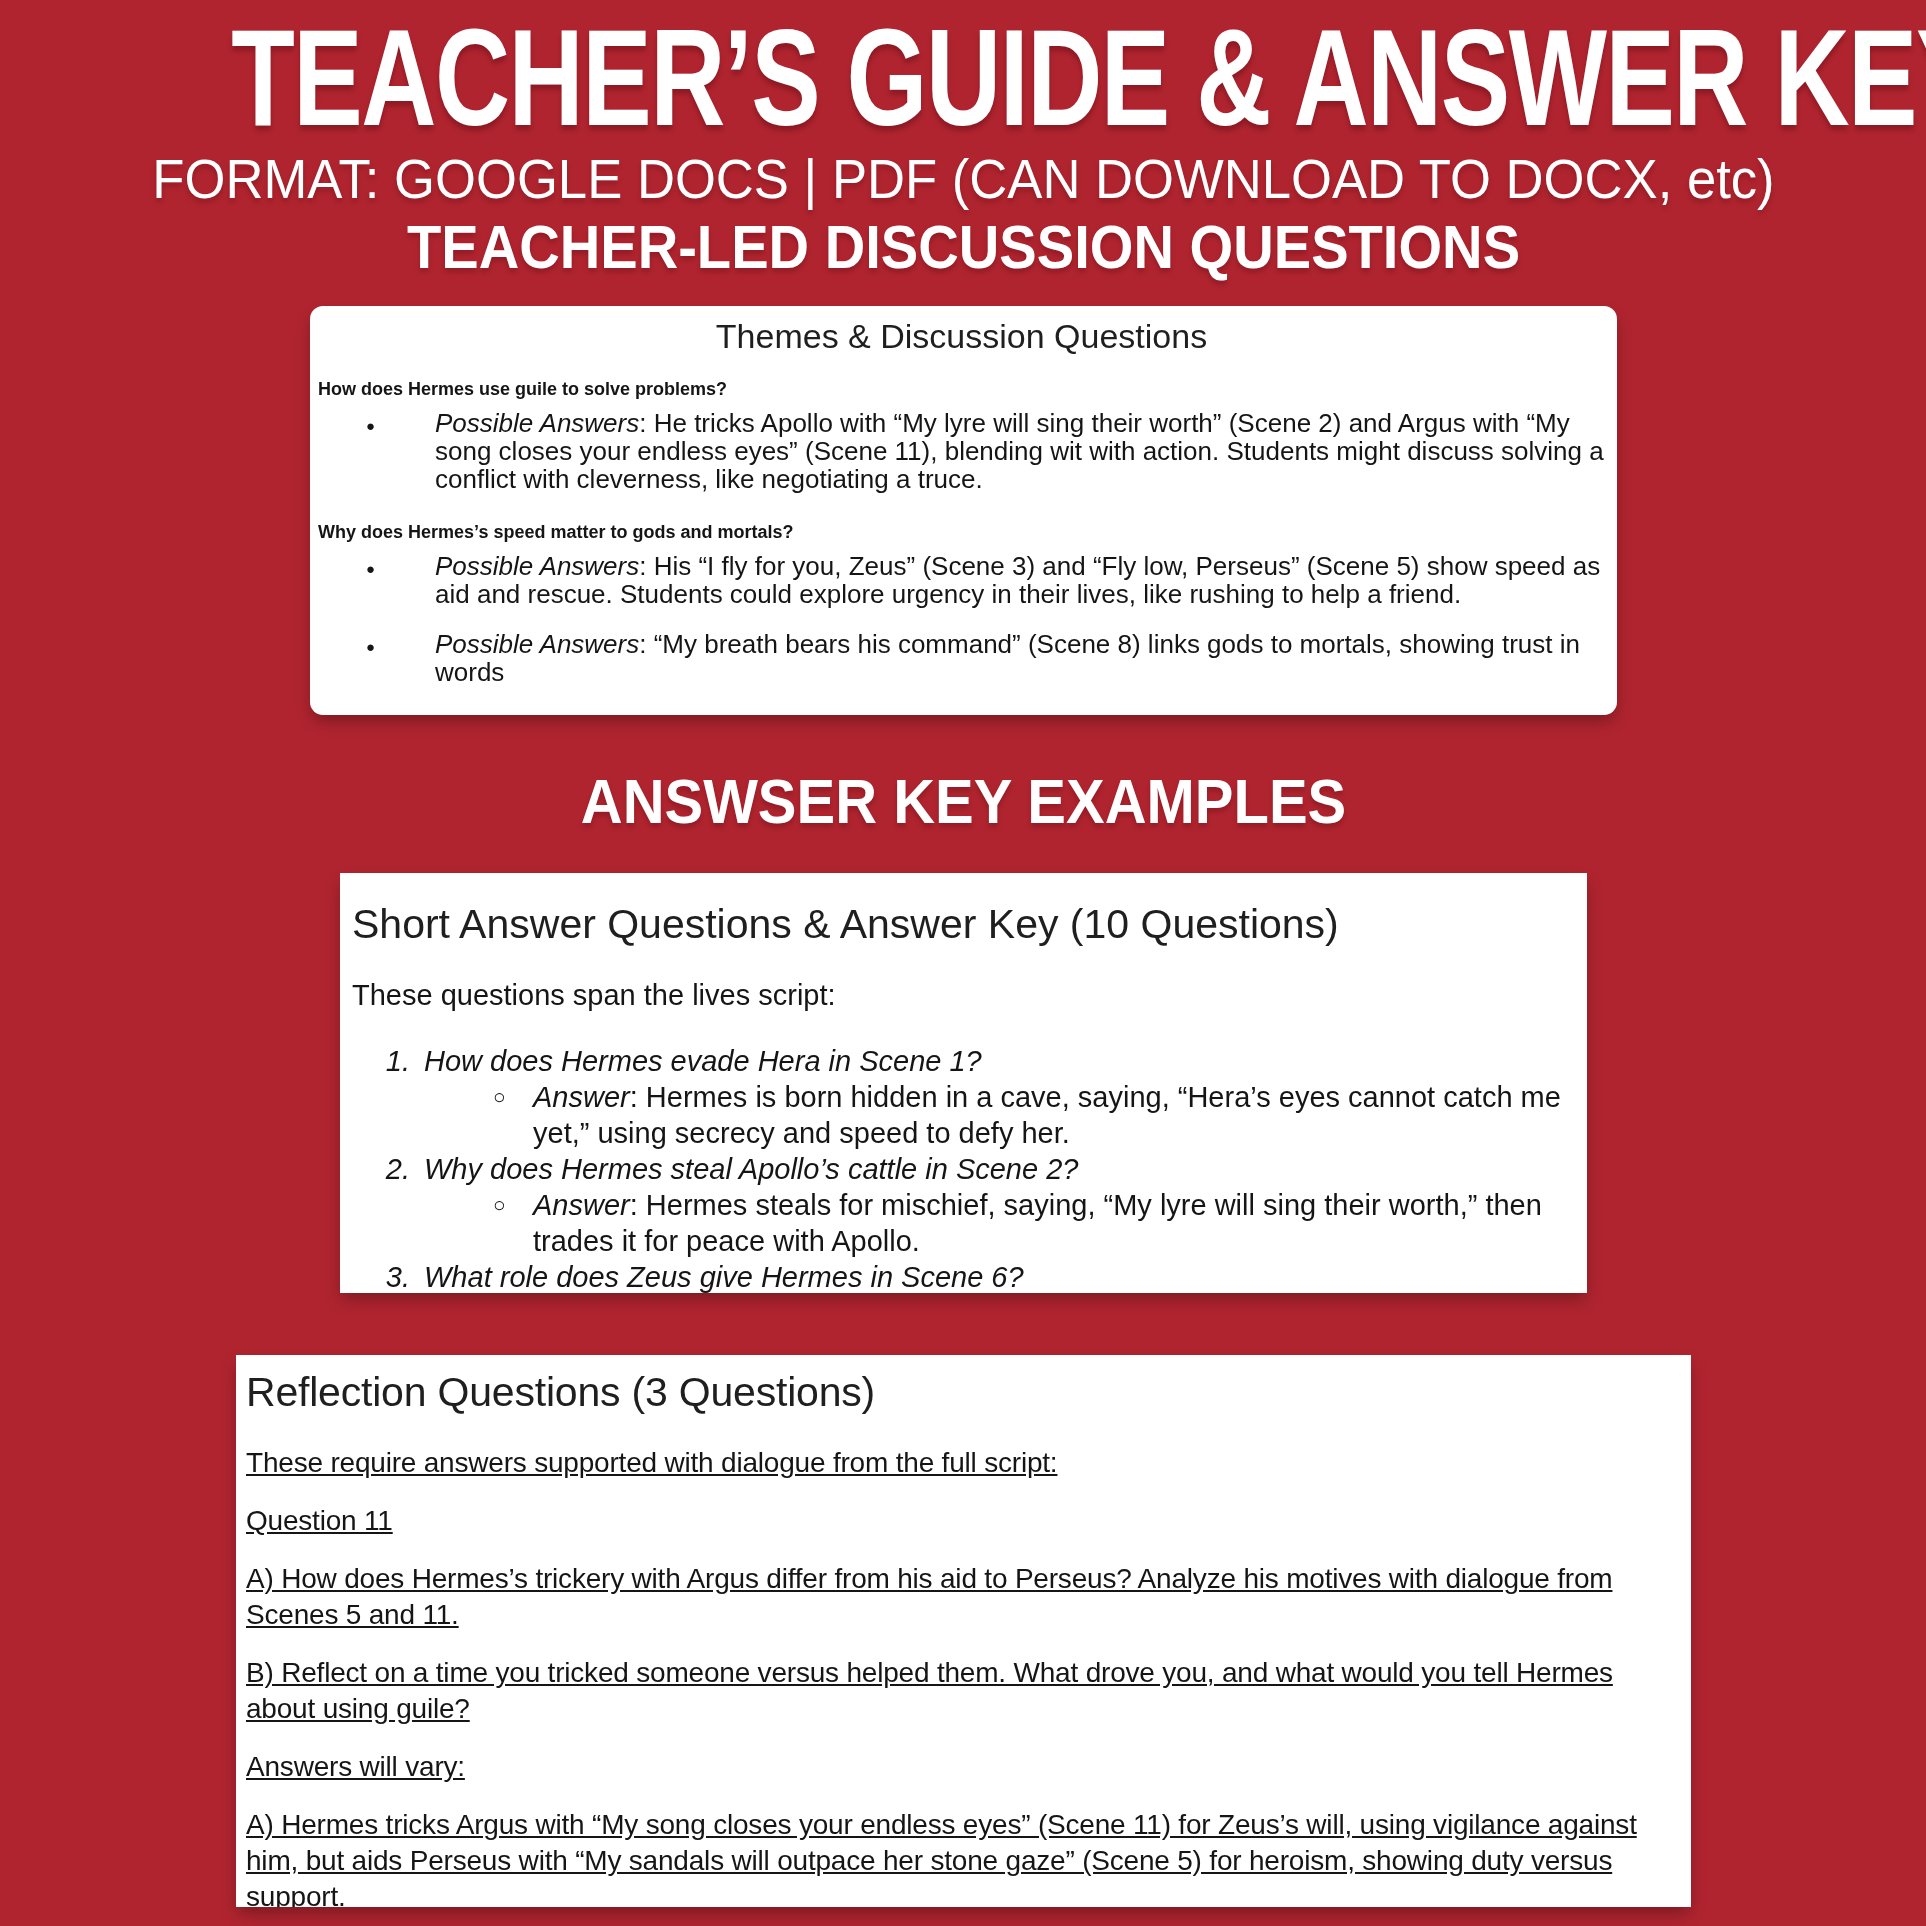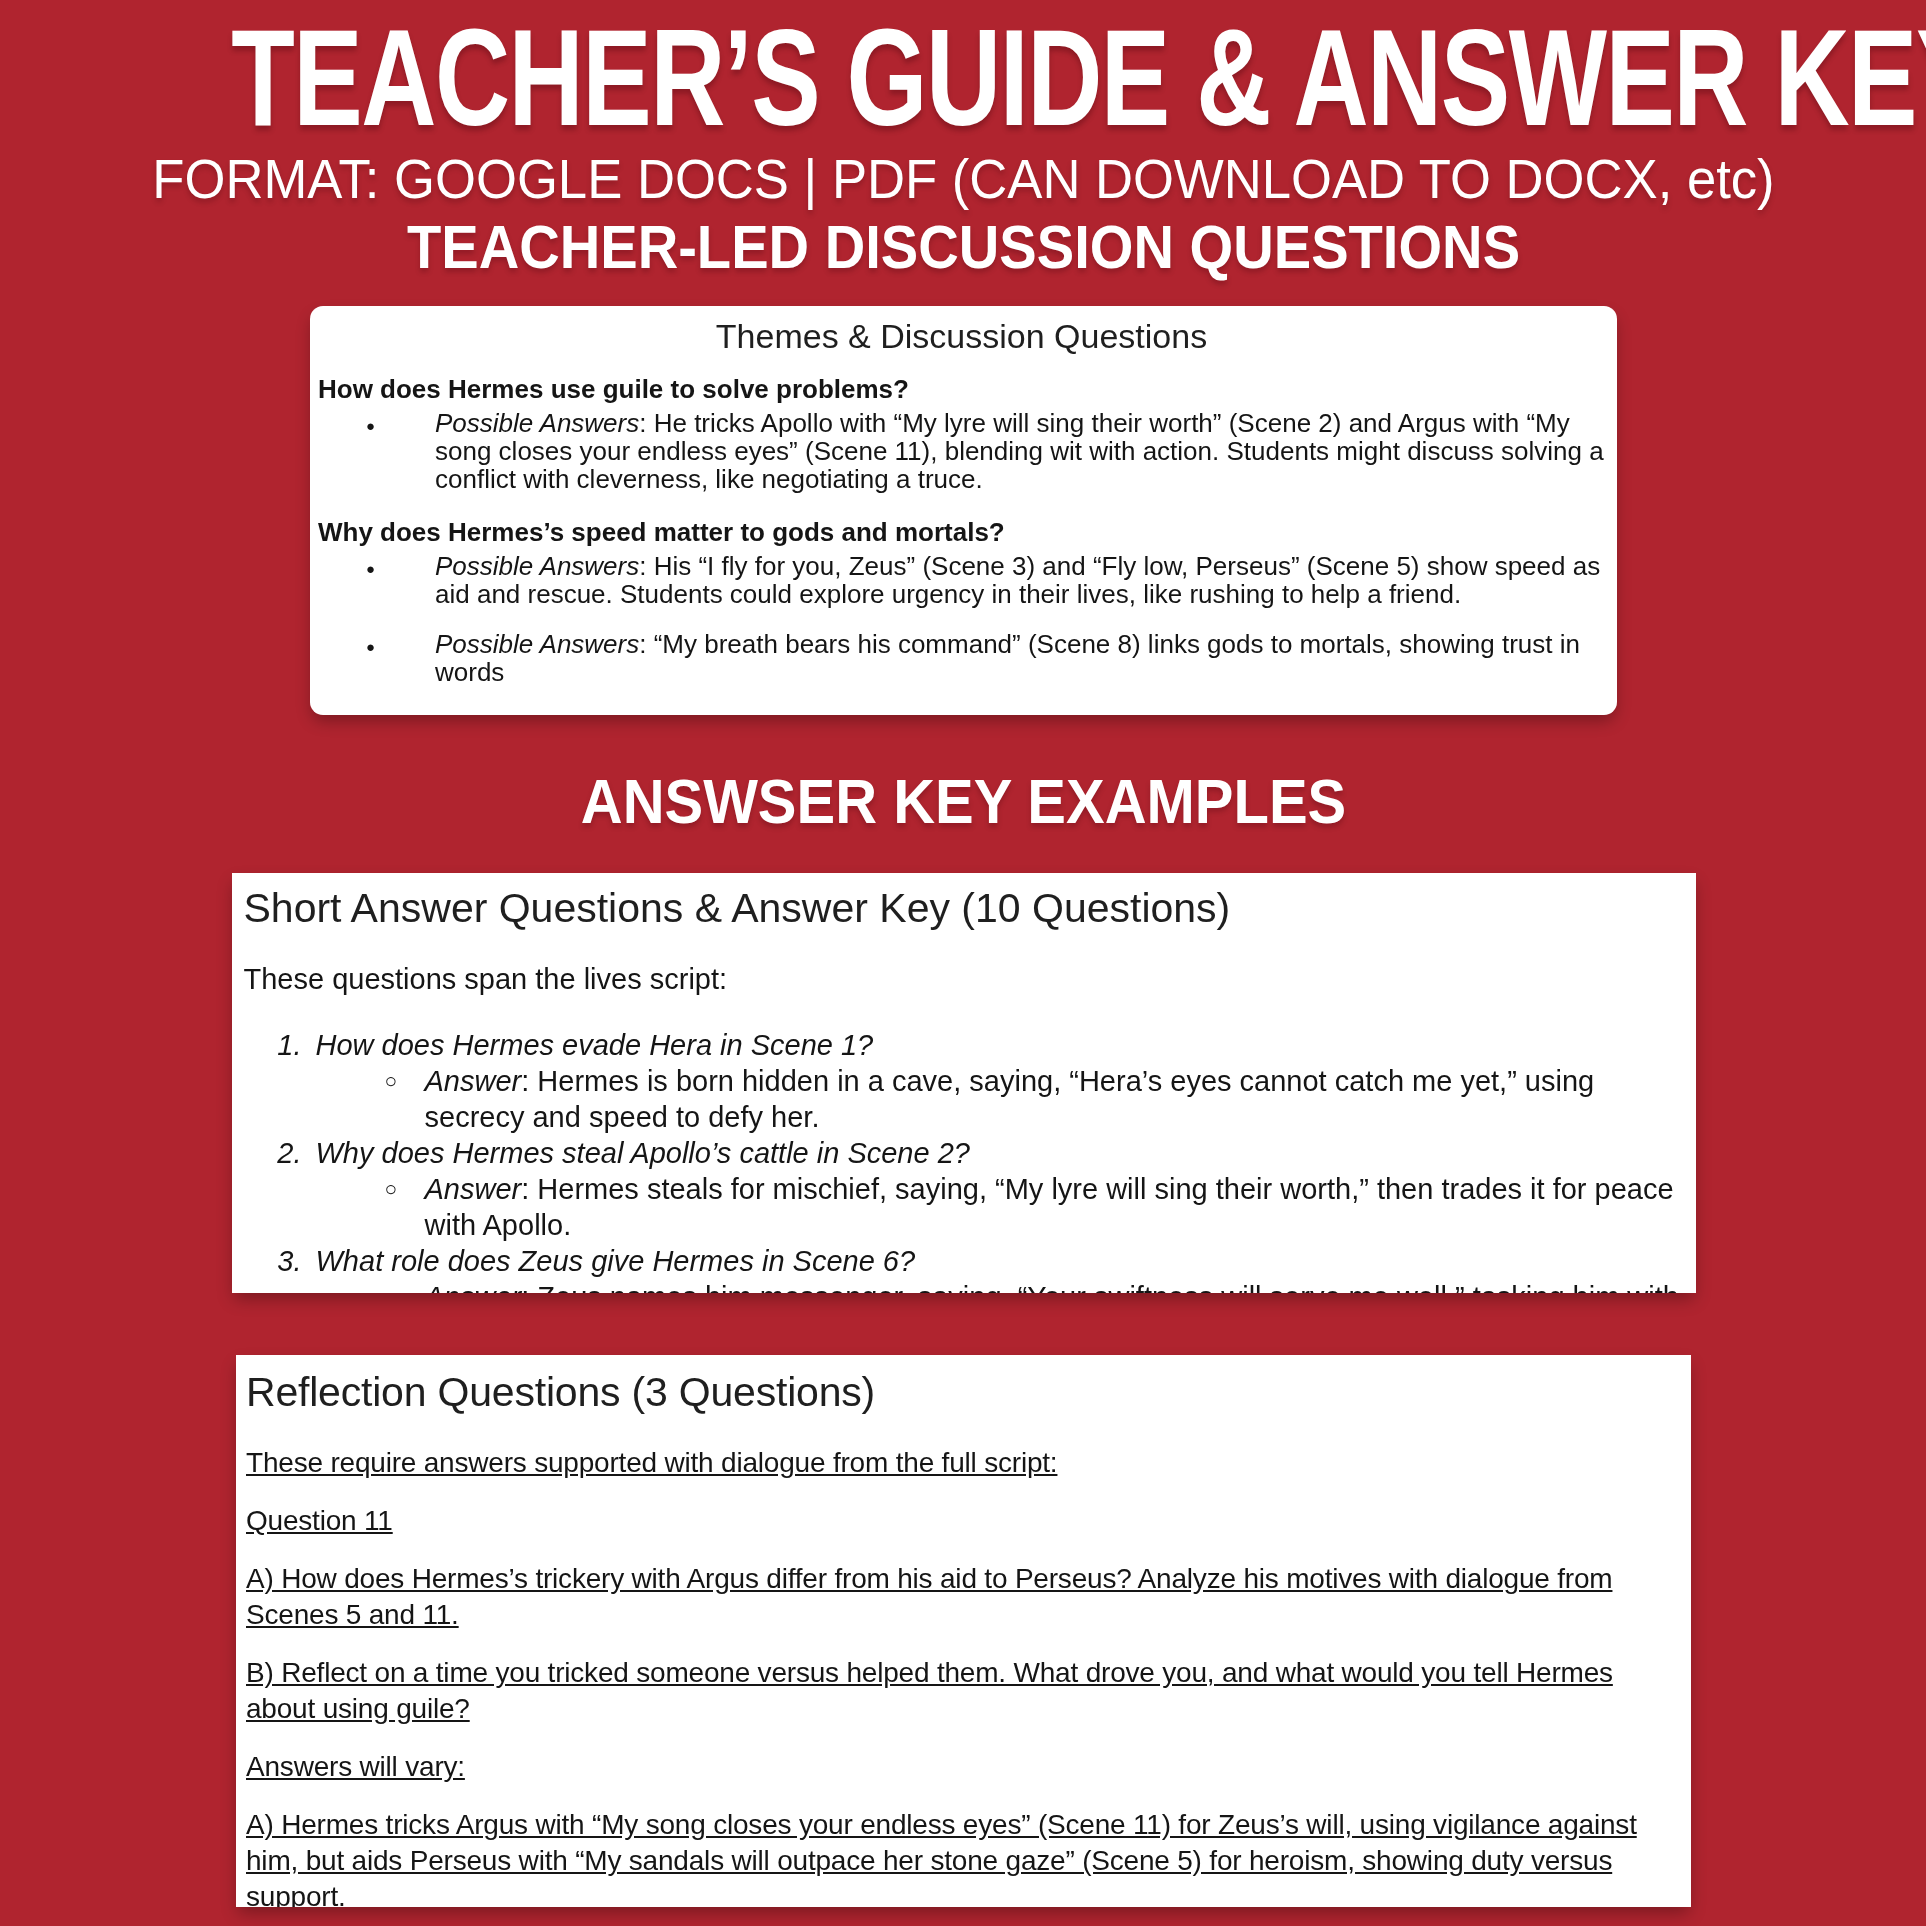--- a/index.html
+++ b/index.html
@@ -80,45 +80,45 @@
   .themes-title {
     font-size: 34px;
     font-weight: 400;
     line-height: 40px;
     text-align: center;
     margin: 0 0 16px 0;
     color: #1f1f1f;
   }
   .q-heading {
     font-weight: 700;
-    font-size: 26px;
+    font-size: 18px;
     line-height: 34px;
   }
   .bullet-row {
     display: flex;
     margin: 3px 0 22px 0;
     padding-left: 42px;
   }
   .bullet-glyph {
     width: 44px;
     flex: 0 0 44px;
     font-size: 15px;
     line-height: 34px;
     padding-left: 6px;
     box-sizing: border-box;
   }
   .bullet-text { flex: 1; line-height: 28px; margin-left: 31px; }
   .lead-italic { font-style: italic; }
 
   
   .panel-short {
-    width: 1464px;
+    width: 1247px;
     height: 420px;
     margin-top: 40px;
-    padding: 12px 14px 0 12px;
+    padding: 28px 14px 0 12px;
     box-sizing: border-box;
     font-size: 29px;
     line-height: 36px;
   }
   .doc-big-title {
     font-size: 41px;
     font-weight: 400;
     line-height: 46px;
     margin: 0 0 30px 0;
     color: #1f1f1f;

